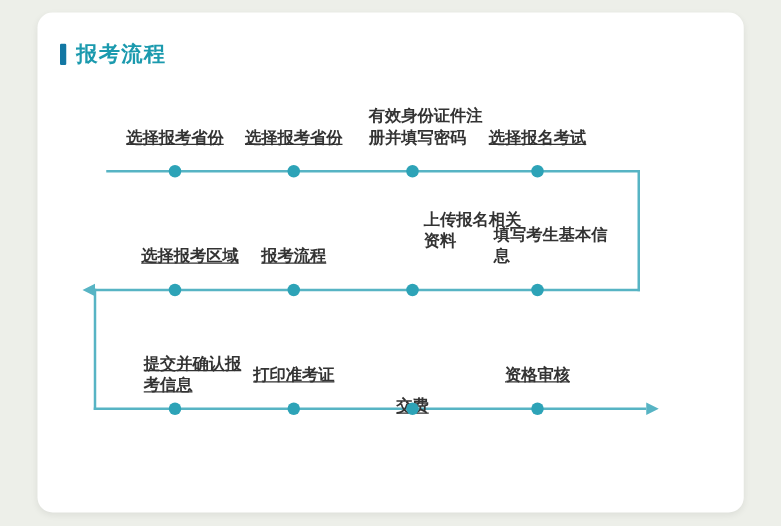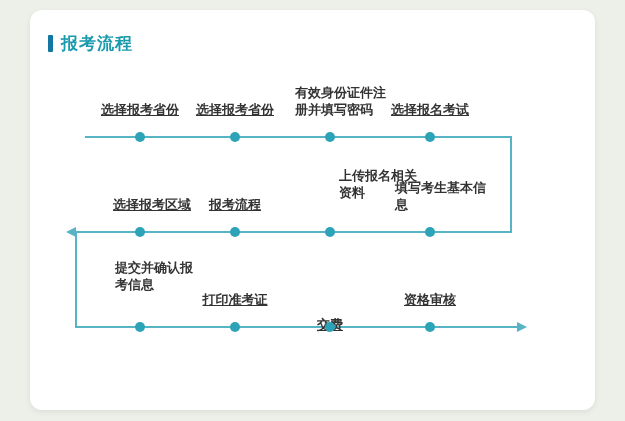--- a/index.html
+++ b/index.html
@@ -96,21 +96,21 @@
     <div class="step-label" style="left:365px; top:169px; width:96px;">填写考生基本信息</div>
 
     <div class="dot" style="left:105px; top:217px;"></div>
     <div class="dot" style="left:200px; top:217px;"></div>
     <div class="dot" style="left:295px; top:217px;"></div>
     <div class="dot" style="left:395px; top:217px;"></div>
 
     <div class="hline" style="left:45px; top:316px; width:442px;"></div>
     <div class="arrow-right" style="left:487px; top:312px;"></div>
 
-    <div class="step-label" style="left:85px;  top:249px; width:82px;">提交并确认报考信息</div>
+    <div class="step-label" style="left:85px;  top:272px; width:82px;text-decoration:underline;">提交并确认报考信息</div>
     <div class="step-label center" style="left:163px; top:281px; width:84px;">打印准考证</div>
     <div class="step-label center" style="left:258px; top:281px; width:84px;margin-top:25px;">交费</div>
     <div class="step-label center" style="left:358px; top:281px; width:84px;">资格审核</div>
 
     <div class="dot" style="left:105px; top:312px;"></div>
     <div class="dot" style="left:200px; top:312px;"></div>
     <div class="dot" style="left:295px; top:312px;"></div>
     <div class="dot" style="left:395px; top:312px;"></div>
 
   </div>

